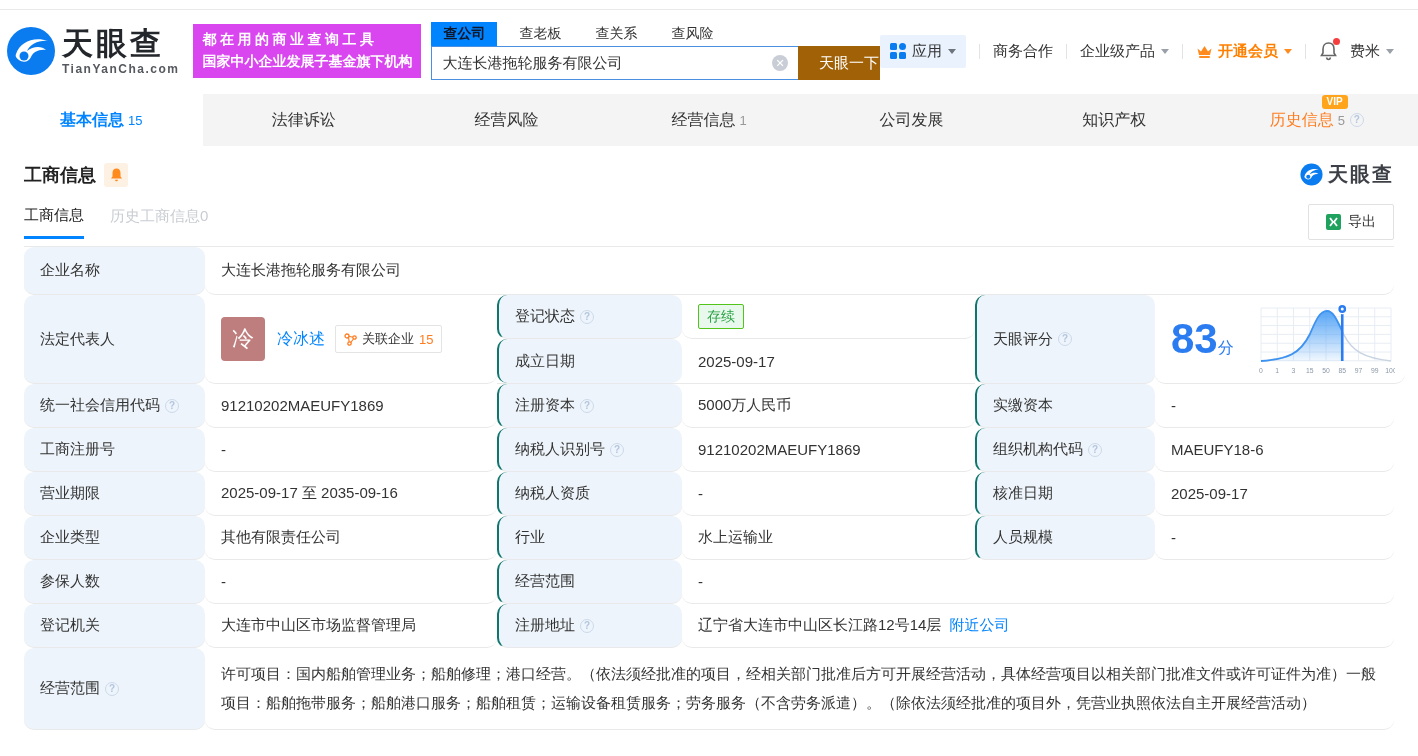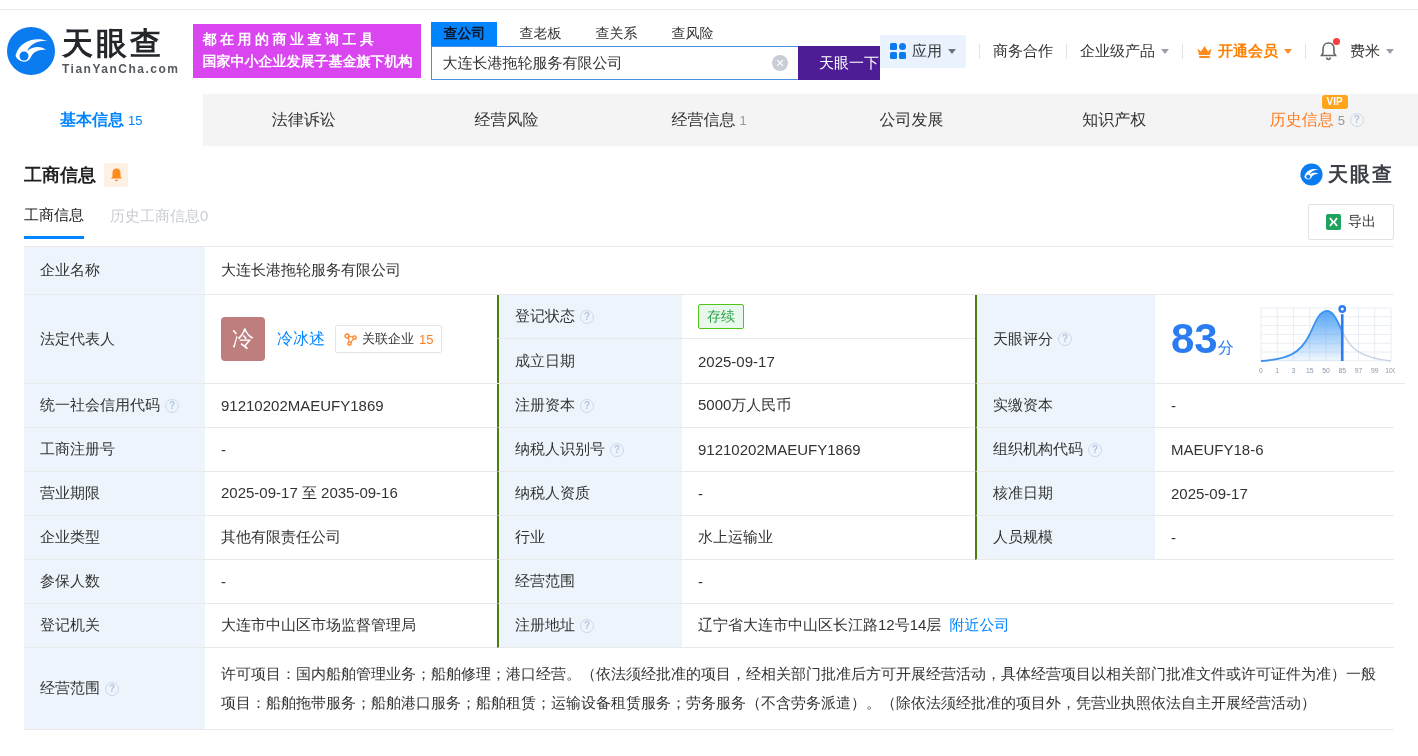--- a/index.html
+++ b/index.html
@@ -20,21 +20,21 @@
   .stabs { display:flex; align-items:flex-end; height:24px; }
   .stab { font-size:14px; color:#333; padding:3px 12px; cursor:pointer; }
   .stab.active { background:#0084ff; color:#0f172a; font-weight:700; }
   .stab + .stab { margin-left:10px; }
   .sbox { display:flex; height:34px; }
   .sinput-wrap { position:relative; flex:1; }
   .sinput { width:100%; height:34px; border:1px solid #4a90e2; border-right:none; padding:0 34px 0 10px;
     font-size:15px; color:#333; outline:none; font-family:inherit; }
   .sclear { position:absolute; right:10px; top:9px; width:16px; height:16px; border-radius:50%;
     background:#c9ced6; color:#fff; font-size:11px; line-height:16px; text-align:center; cursor:pointer; }
-  .sbtn { width:82px; background:#4c1d95; color:#fff; border:none; font-size:15px; cursor:pointer; font-family:inherit;padding-left:20px; }
+  .sbtn { width:82px; background:#a16207; color:#fff; border:none; font-size:15px; cursor:pointer; font-family:inherit;padding-left:20px; }
   .hnav { margin-left:auto; display:flex; align-items:center; }
   .hitem { display:flex; align-items:center; font-size:15px; color:#333; cursor:pointer; white-space:nowrap; }
   .hdiv { width:1px; height:15px; background:#e3e3e3; margin:0 13px; }
   .apps-box { background:#e9f2fd; border-radius:2px; padding:7px 10px; }
   .caret { width:0; height:0; border-left:4.5px solid transparent; border-right:4.5px solid transparent;
     border-top:5px solid #9aa0a8; display:inline-block; margin-left:6px; }
   .caret.blue { border-top-color:#6e747c; }
   .caret.orange { border-top-color:#ff8a1e; }
   .vip-link { color:#ff8000; font-weight:700; }
   .bell-wrap { position:relative; }
@@ -69,23 +69,23 @@
   .subtab.dim { color:#c9cdd2; margin-left:26px; }
   .export-btn { margin-left:auto; display:flex; align-items:center; gap:7px; border:1px solid #e1e1e1;
     background:#fff; border-radius:2px; padding:8px 17px; font-size:14px; color:#333; cursor:pointer; font-family:inherit; }
 
   
   .table { margin-top:6px; border-top:1px solid #e9e9e9; }
   .trow { display:grid; grid-template-columns:181px 292px 185px 293px 180px 1fr; }
   .trow.cols4a { grid-template-columns:181px 292px 185px 1fr; }
   .trow.cols2 { grid-template-columns:181px 1fr; }
   .cell { display:flex; align-items:center; min-height:44px; padding:2px 16px; font-size:15px;
-    border-bottom:1px solid #e9e9e9; background:#fff; }
+    border-bottom:1px solid #e9e9e9; background:#fff;border-radius:10px; }
   .cell.lab { background:#eef4fb; }
-  .cell.lab.gap { border-left:2px solid #4d7c0f; }
+  .cell.lab.gap { border-left:2px solid #0f766e; }
   .h88 { min-height:88px; }
   .h48 { min-height:48px; }
   .sub2 { grid-column:3 / 5; display:flex; flex-direction:column; }
   .subrow { display:grid; grid-template-columns:185px 293px; flex:1; }
   .subrow .cell { border-bottom:none; }
   .subrow:first-child .cell { border-bottom:1px solid #e9e9e9; }
   .bottom-line { border-bottom:1px solid #e9e9e9; }
   .status-badge { background:#e9f8ec; border:1px solid #52c41a; color:#2ba245; font-size:14px;
     padding:2px 8px; border-radius:2px; line-height:1.4; }
   .avatar { width:44px; height:44px; border-radius:4px; background:#bf7e7e; color:#fff; font-size:22px;

